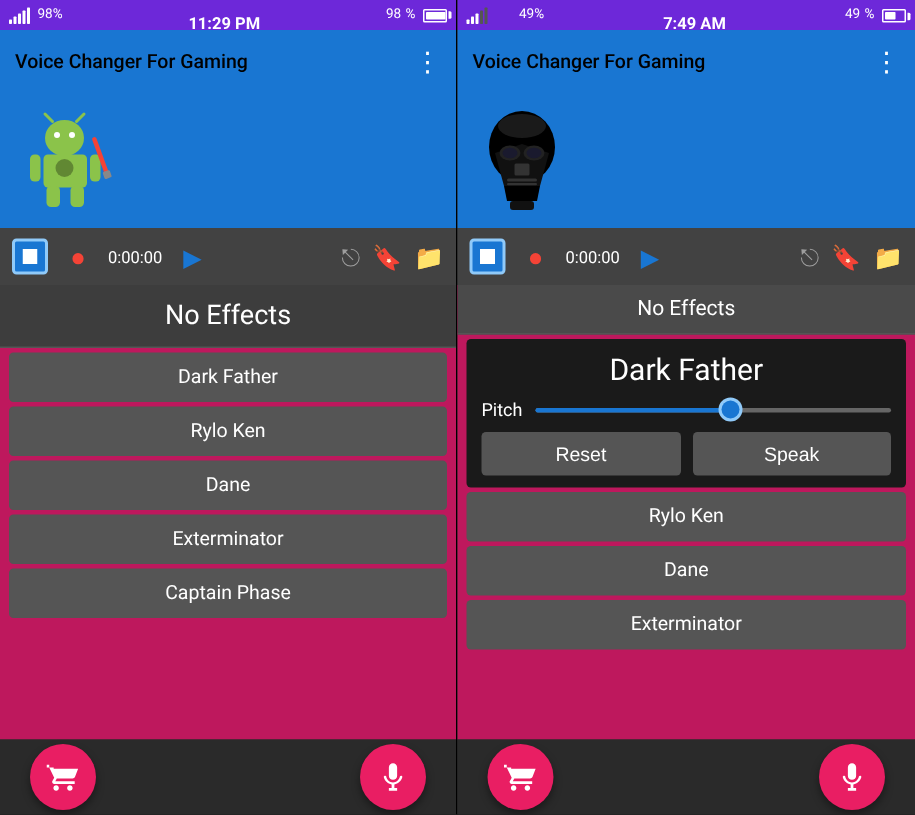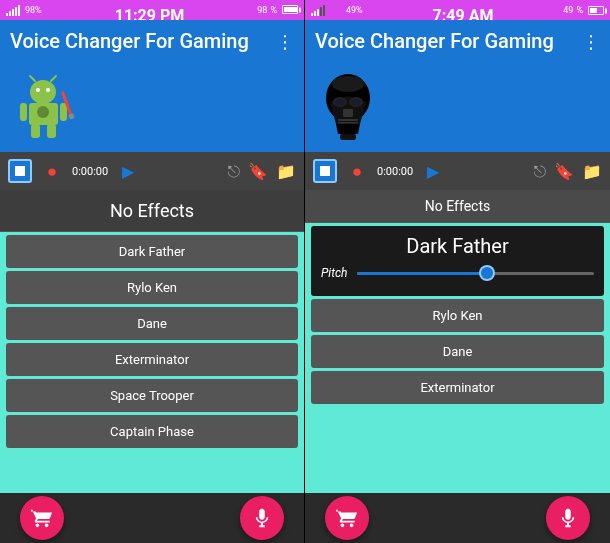--- a/index.html
+++ b/index.html
@@ -19,36 +19,36 @@
       height: 543px;
       display: flex;
       flex-direction: column;
       background: #2a2a2a;
       border-right: 1px solid #000;
     }
 
     
     .status-bar {
       height: 20px;
-      background: #d946ef;
+      background: #6d28d9;
       display: flex;
       align-items: center;
       justify-content: space-between;
       padding: 0 6px;
       font-size: 10px;
       color: white;
     }
     .status-bar .signal-group {
       display: flex;
       align-items: center;
       gap: 3px;
     }
     .status-bar .time {
       font-weight: bold;
-      font-size: 16px;
+      font-size: 11px;
       margin-top: 11px;
     }
     .battery-icon {
       display: inline-block;
       width: 16px;
       height: 9px;
       border: 1.5px solid white;
       border-radius: 1px;
       position: relative;
       margin-left: 2px;
@@ -77,23 +77,23 @@
     .app-header {
       height: 42px;
       background: #1976D2;
       display: flex;
       align-items: center;
       justify-content: space-between;
       padding: 0 10px;
       color: white;
     }
     .app-title {
-      font-size: 20px;
+      font-size: 13px;
       font-weight: 500;
-      color: #ffffff;
+      color: #000000;
     }
     .three-dots {
       font-size: 18px;
       color: white;
       cursor: pointer;
     }
 
     
     .banner {
       height: 90px;
@@ -164,21 +164,21 @@
       font-size: 11px;
       flex-shrink: 0;
     }
     .ctrl-btn.play-btn { color: #1976D2; font-size: 16px; }
     .ctrl-spacer { flex: 1; }
     .ctrl-icon { color: #9E9E9E; font-size: 16px; cursor: pointer; }
 
     
     .list-area {
       flex: 1;
-      background: #5eead4;
+      background: #be185d;
       overflow: hidden;
     }
 
     
     .item-no-effects {
       background: #3d3d3d;
       padding: 10px 12px;
       text-align: center;
       color: white;
       font-size: 18px;
@@ -214,21 +214,20 @@
       font-size: 20px;
       font-weight: 400;
       text-align: center;
       margin-bottom: 8px;
     }
     .pitch-row {
       display: flex;
       align-items: center;
       gap: 8px;
       margin-bottom: 8px;
-      font-style: italic;
     }
     .pitch-label {
       color: white;
       font-size: 12px;
       width: 28px;
     }
     .pitch-slider-track {
       flex: 1;
       height: 3px;
       background: #666;
@@ -318,21 +317,21 @@
       <div class="signal-bars">
         <div class="signal-bar" style="height:3px"></div>
         <div class="signal-bar" style="height:5px"></div>
         <div class="signal-bar" style="height:7px"></div>
         <div class="signal-bar" style="height:9px"></div>
         <div class="signal-bar" style="height:11px"></div>
       </div>
       <span style="font-size:9px;margin-left:2px">98%</span>
     </div>
     <span class="time">11:29 PM</span>
-    <div style="display:flex;align-items:flex-start;gap:3px">
+    <div style="display:flex;align-items:center;gap:3px">
       <span style="font-size:9px">98</span>
         <span style="font-size:9px">%</span>
       <div class="battery-icon">
         <div class="battery-fill" style="width:94%"></div>
       </div>
     </div>
   </div>
 
   <div class="app-header">
     <span class="app-title">Voice Changer For Gaming</span>
@@ -392,23 +391,20 @@
       <span>Dark Father</span>
     </div>
     <div class="list-item">
       <span>Rylo Ken</span>
     </div>
     <div class="list-item">
       <span>Dane</span>
     </div>
     <div class="list-item">
       <span>Exterminator</span>
-    </div>
-    <div class="list-item">
-      <span>Space Trooper</span>
     </div>
     <div class="list-item">
       <span>Captain Phase</span>
     </div>
   </div>
 
   <div class="bottom-bar">
     <div class="fab">
       <svg width="22" height="22" viewBox="0 0 24 24" fill="white">
         <path d="M7 18c-1.1 0-2 .9-2 2s.9 2 2 2 2-.9 2-2-.9-2-2-2zm10 0c-1.1 0-2 .9-2 2s.9 2 2 2 2-.9 2-2-.9-2-2-2zM5.2 5H2V3H0v2h2l3.6 7.6L4.2 15c-.2.3-.2.7 0 1C4.4 16.6 4.8 17 5.5 17h15v-2H6.4l1.1-2H19c.7 0 1.4-.4 1.7-1L23 6H5.2z"></path>
@@ -500,20 +496,24 @@
 
     <div class="dark-father-block">
       <div class="dark-father-title">Dark Father</div>
       <div class="pitch-row">
         <span class="pitch-label">Pitch</span>
         <div class="pitch-slider-track">
           <div class="pitch-slider-fill"></div>
           <div class="pitch-slider-thumb"></div>
         </div>
       </div>
+      <div class="speak-reset-row">
+        <button class="action-btn">Reset</button>
+        <button class="action-btn">Speak</button>
+      </div>
     </div>
     <div class="list-item">
       <span>Rylo Ken</span>
     </div>
     <div class="list-item">
       <span>Dane</span>
     </div>
     <div class="list-item">
       <span>Exterminator</span>
     </div>

